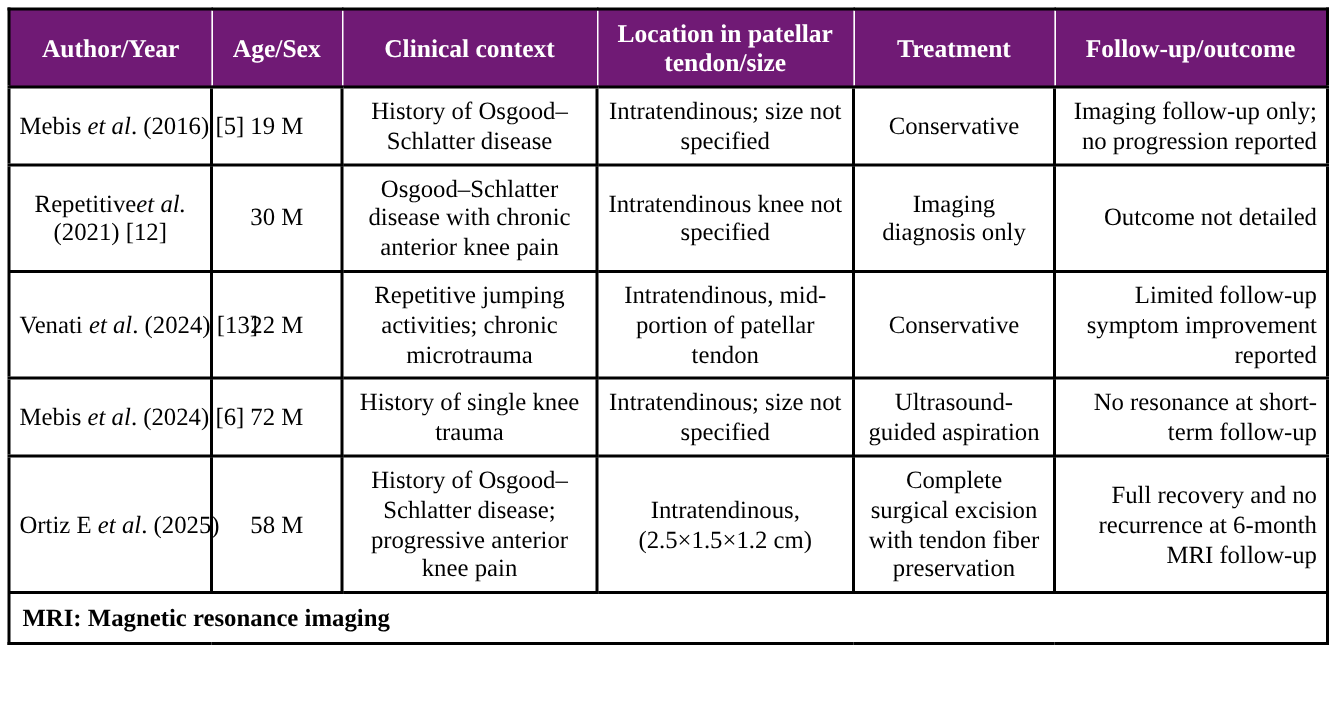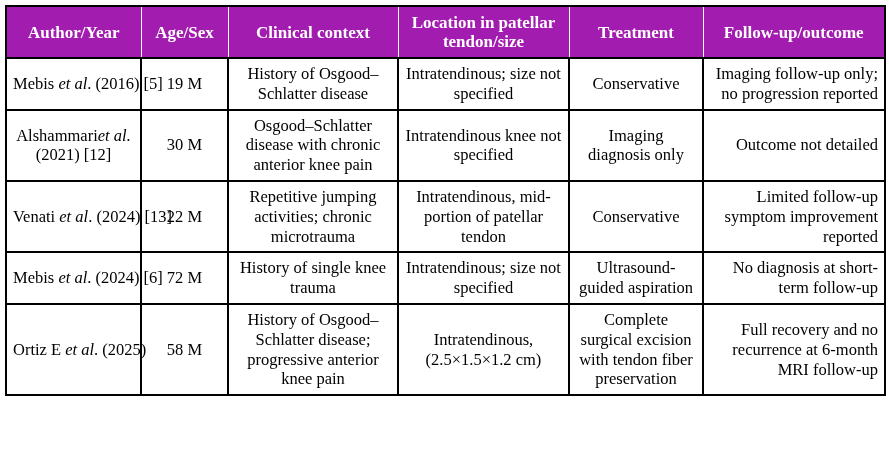--- a/index.html
+++ b/index.html
@@ -29,21 +29,21 @@
     border-right: 2px solid #000;
   }
   table.case-table col.c0 { width: 135px; }
   table.case-table col.c1 { width: 87px; }
   table.case-table col.c2 { width: 170px; }
   table.case-table col.c3 { width: 171px; }
   table.case-table col.c4 { width: 134px; }
   table.case-table col.c5 { width: 182px; }
 
   thead th {
-    background: #a21caf;
+    background: #701a75;
     color: #ffffff;
     font-weight: bold;
     font-size: 17px;
     line-height: 1.12;
     text-align: center;
     vertical-align: middle;
     padding: 6px 2px;
     height: 41px;
     border-left: 1px solid #ffffff;
     border-right: 1px solid #ffffff;
@@ -109,21 +109,21 @@
       <tr class="data-row">
         <td><span class="nowrapper"><span>Mebis</span> <span class="it">et al</span><span>. (2016) [5]</span></span></td>
         <td>19 M</td>
         <td>History of Osgood–Schlatter disease</td>
         <td>Intratendinous; size not specified</td>
         <td>Conservative</td>
         <td>Imaging follow-up only; no progression reported</td>
       </tr>
 
       <tr class="data-row">
-        <td><span>Alshammari</span><span class="it">et al.</span><span> (2021) [12]</span></td>
+        <td><span>Repetitive</span><span class="it">et al.</span><span> (2021) [12]</span></td>
         <td>30 M</td>
         <td>Osgood–Schlatter disease with chronic anterior knee pain</td>
         <td>Intratendinous knee not specified</td>
         <td>Imaging diagnosis only</td>
         <td>Outcome not detailed</td>
       </tr>
 
       <tr class="data-row">
         <td><span class="nowrapper"><span>Venati</span> <span class="it">et al</span><span>. (2024) [13]</span></span></td>
         <td>22 M</td>
@@ -132,28 +132,31 @@
         <td>Conservative</td>
         <td>Limited follow-up symptom improvement reported</td>
       </tr>
 
       <tr class="data-row">
         <td><span class="nowrapper"><span>Mebis</span> <span class="it">et al</span><span>. (2024) [6]</span></span></td>
         <td>72 M</td>
         <td>History of single knee trauma</td>
         <td>Intratendinous; size not specified</td>
         <td>Ultrasound-guided aspiration</td>
-        <td>No diagnosis at short-term follow-up</td>
+        <td>No resonance at short-term follow-up</td>
       </tr>
 
       <tr class="data-row">
         <td><span class="nowrapper"><span>Ortiz E </span><span class="it">et al</span><span>. (2025)</span></span></td>
         <td>58 M</td>
         <td>History of Osgood–Schlatter disease; progressive anterior knee pain</td>
         <td>Intratendinous, (2.5×1.5×1.2 cm)</td>
         <td>Complete surgical excision with tendon fiber preservation</td>
         <td>Full recovery and no recurrence at 6-month MRI follow-up</td>
       </tr>
 
+      <tr class="footer-row">
+        <td colspan="6">MRI: Magnetic resonance imaging</td>
+      </tr>
 
     </tbody>
   </table>
 </div>
 
 </body></html>

